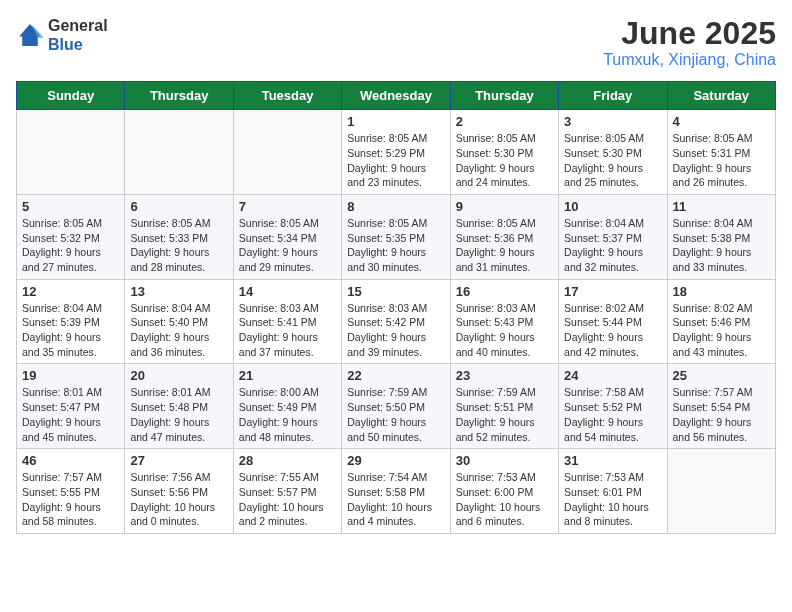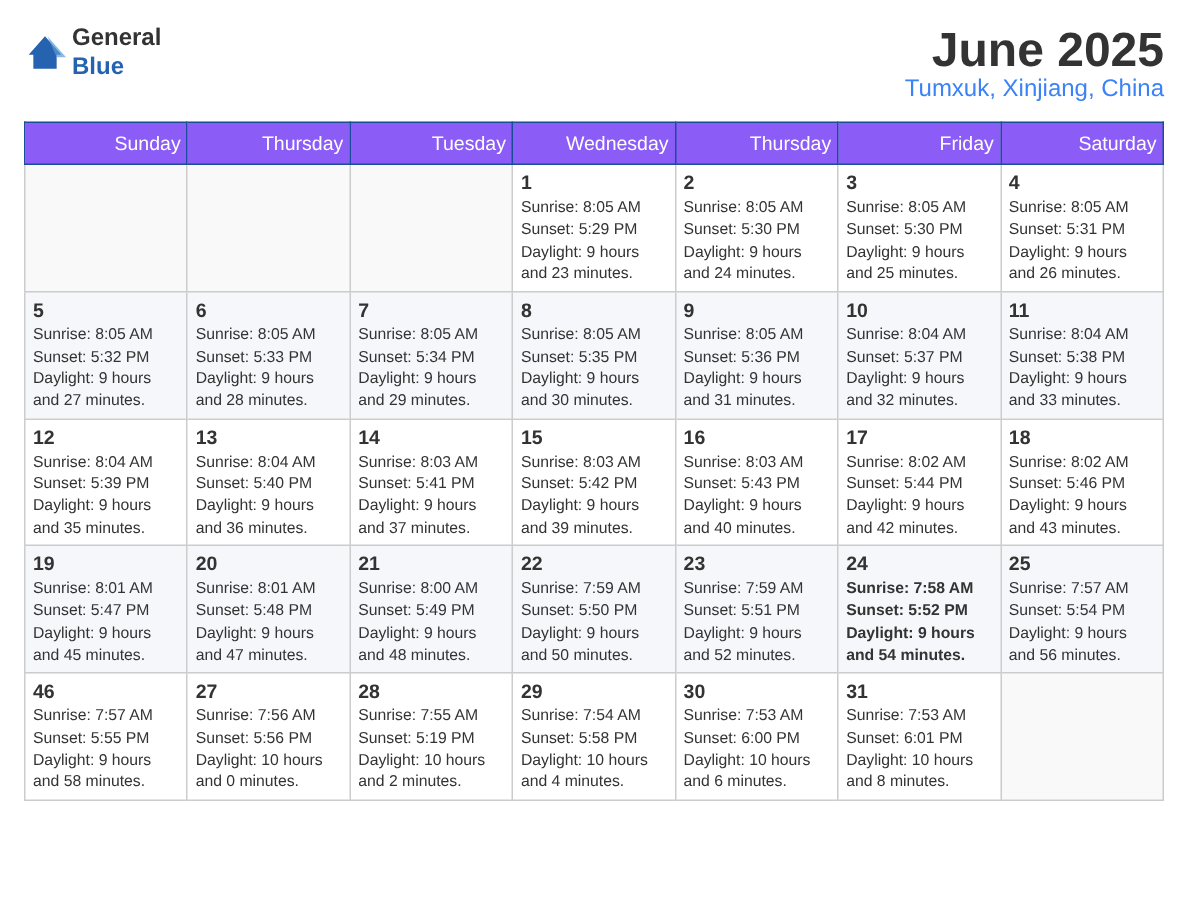--- a/index.html
+++ b/index.html
@@ -42,26 +42,26 @@
     .location {
       font-size: 16px;
       color: #3b82f6;
     }
     .calendar {
       width: 100%;
       border-collapse: collapse;
       border: 1px solid #ccc;
     }
     .calendar th {
-      background: #8b5cf6;
+      background: #15803d;
       color: #fff;
       font-size: 13px;
-      font-weight: normal;
+      font-weight: bold;
       padding: 6px 4px;
-      text-align: right;
+      text-align: center;
       border: 1px solid #1a4d99;
     }
     .calendar td {
       vertical-align: top;
       border: 1px solid #ccc;
       padding: 4px 5px;
       width: 108px;
       min-height: 80px;
       font-size: 11px;
       color: #333;
@@ -283,21 +283,21 @@
         </td>
         <td>
           <div class="day-number">23</div>
           <div class="day-info" style="white-space: pre-line;">Sunrise: 7:59 AM
 Sunset: 5:51 PM
 Daylight: 9 hours
 and 52 minutes.</div>
         </td>
         <td>
           <div class="day-number">24</div>
-          <div class="day-info" style="white-space: pre-line; font-weight: bold;">Sunrise: 7:58 AM
+          <div class="day-info" style="white-space: pre-line;">Sunrise: 7:58 AM
 Sunset: 5:52 PM
 Daylight: 9 hours
 and 54 minutes.</div>
         </td>
         <td>
           <div class="day-number">25</div>
           <div class="day-info" style="white-space: pre-line;">Sunrise: 7:57 AM
 Sunset: 5:54 PM
 Daylight: 9 hours
 and 56 minutes.</div>
@@ -314,21 +314,21 @@
         <td>
           <div class="day-number">27</div>
           <div class="day-info" style="white-space: pre-line;">Sunrise: 7:56 AM
 Sunset: 5:56 PM
 Daylight: 10 hours
 and 0 minutes.</div>
         </td>
         <td>
           <div class="day-number">28</div>
           <div class="day-info" style="white-space: pre-line;">Sunrise: 7:55 AM
-Sunset: 5:19 PM
+Sunset: 5:57 PM
 Daylight: 10 hours
 and 2 minutes.</div>
         </td>
         <td>
           <div class="day-number">29</div>
           <div class="day-info" style="white-space: pre-line;">Sunrise: 7:54 AM
 Sunset: 5:58 PM
 Daylight: 10 hours
 and 4 minutes.</div>
         </td>

